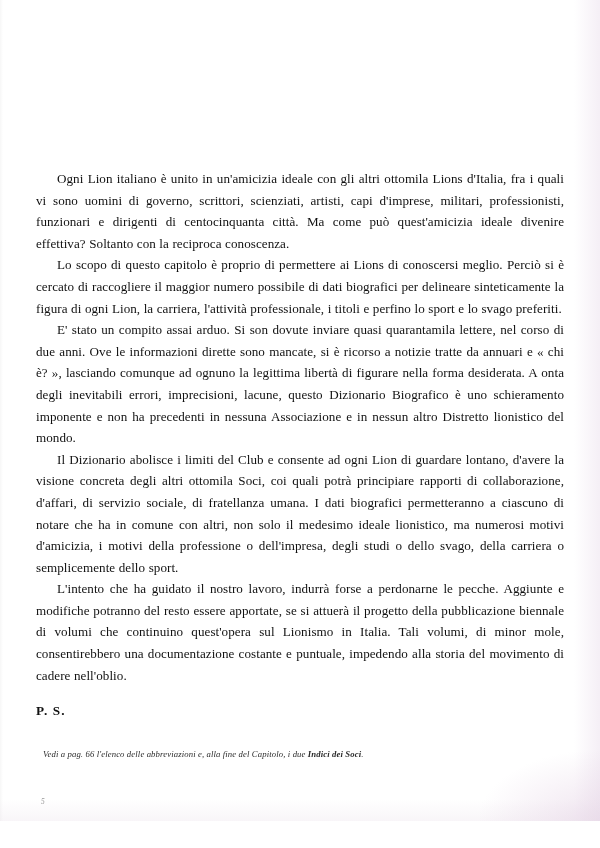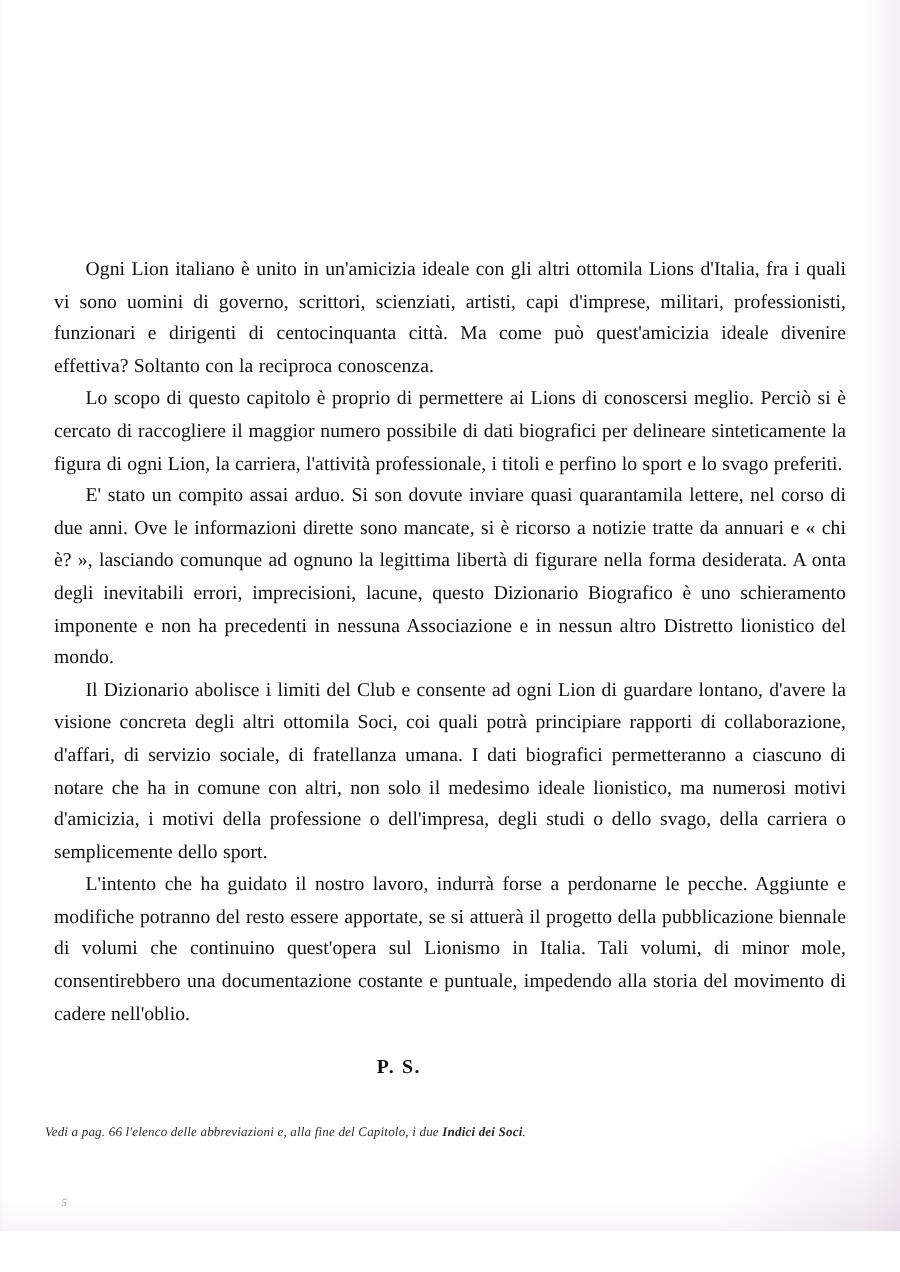--- a/index.html
+++ b/index.html
@@ -77,31 +77,31 @@
     -webkit-font-smoothing: antialiased;
   }
 
   p.body-para + p.body-para {
     margin-top: 0;
   }
 
   .signature {
     margin: 0;
     margin-top: 14px;
-    text-align: center;
+    text-align: left;
     padding-right: 68px;
     font-size: 13.2px;
     font-weight: bold;
     line-height: 21.6px;
     letter-spacing: 1.1px;
   }
 
   .footnote {
     position: absolute;
-    left: 30px;
+    left: 43px;
     top: 748px;
     width: 520px;
     font-family: "Liberation Serif", "DejaVu Serif", serif;
     font-style: italic;
     font-size: 8.7px;
     line-height: 12px;
     color: #2a2a2a;
     letter-spacing: 0.12px;
     white-space: nowrap;
   }

